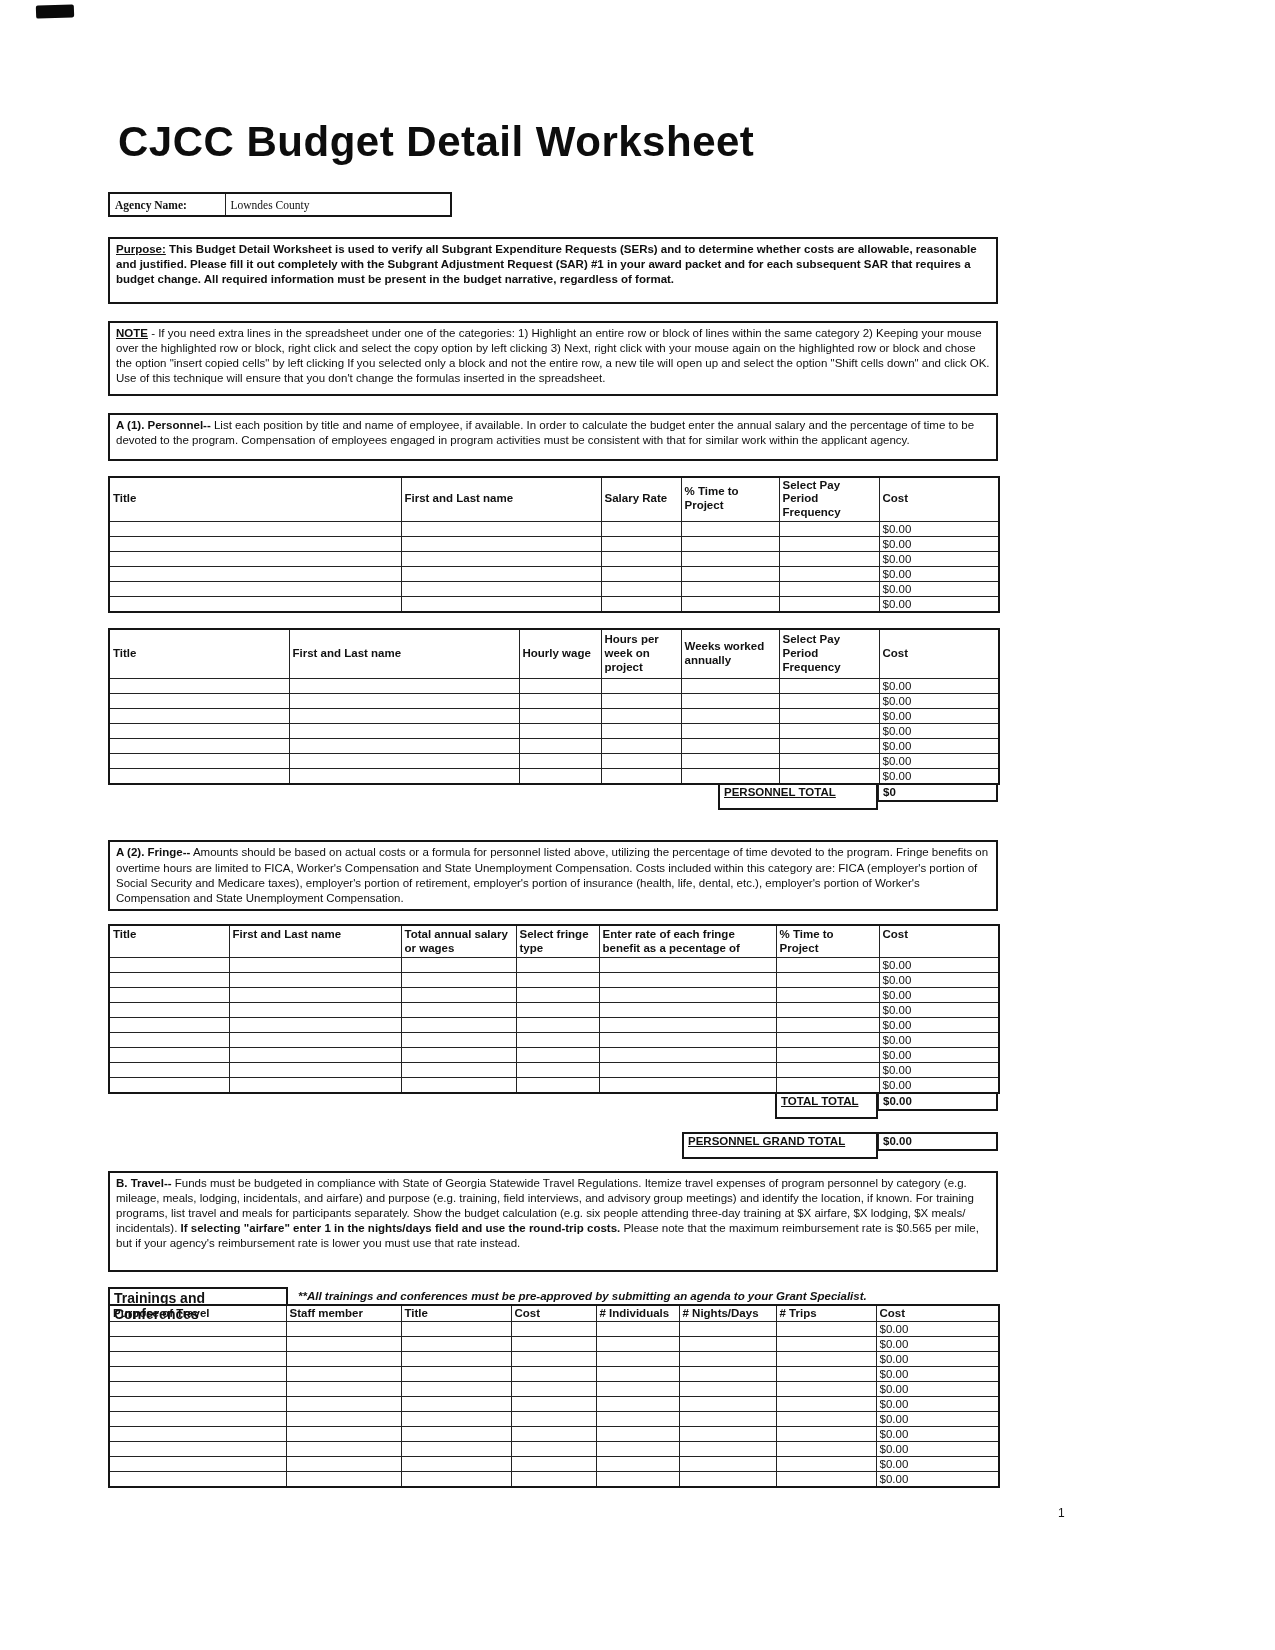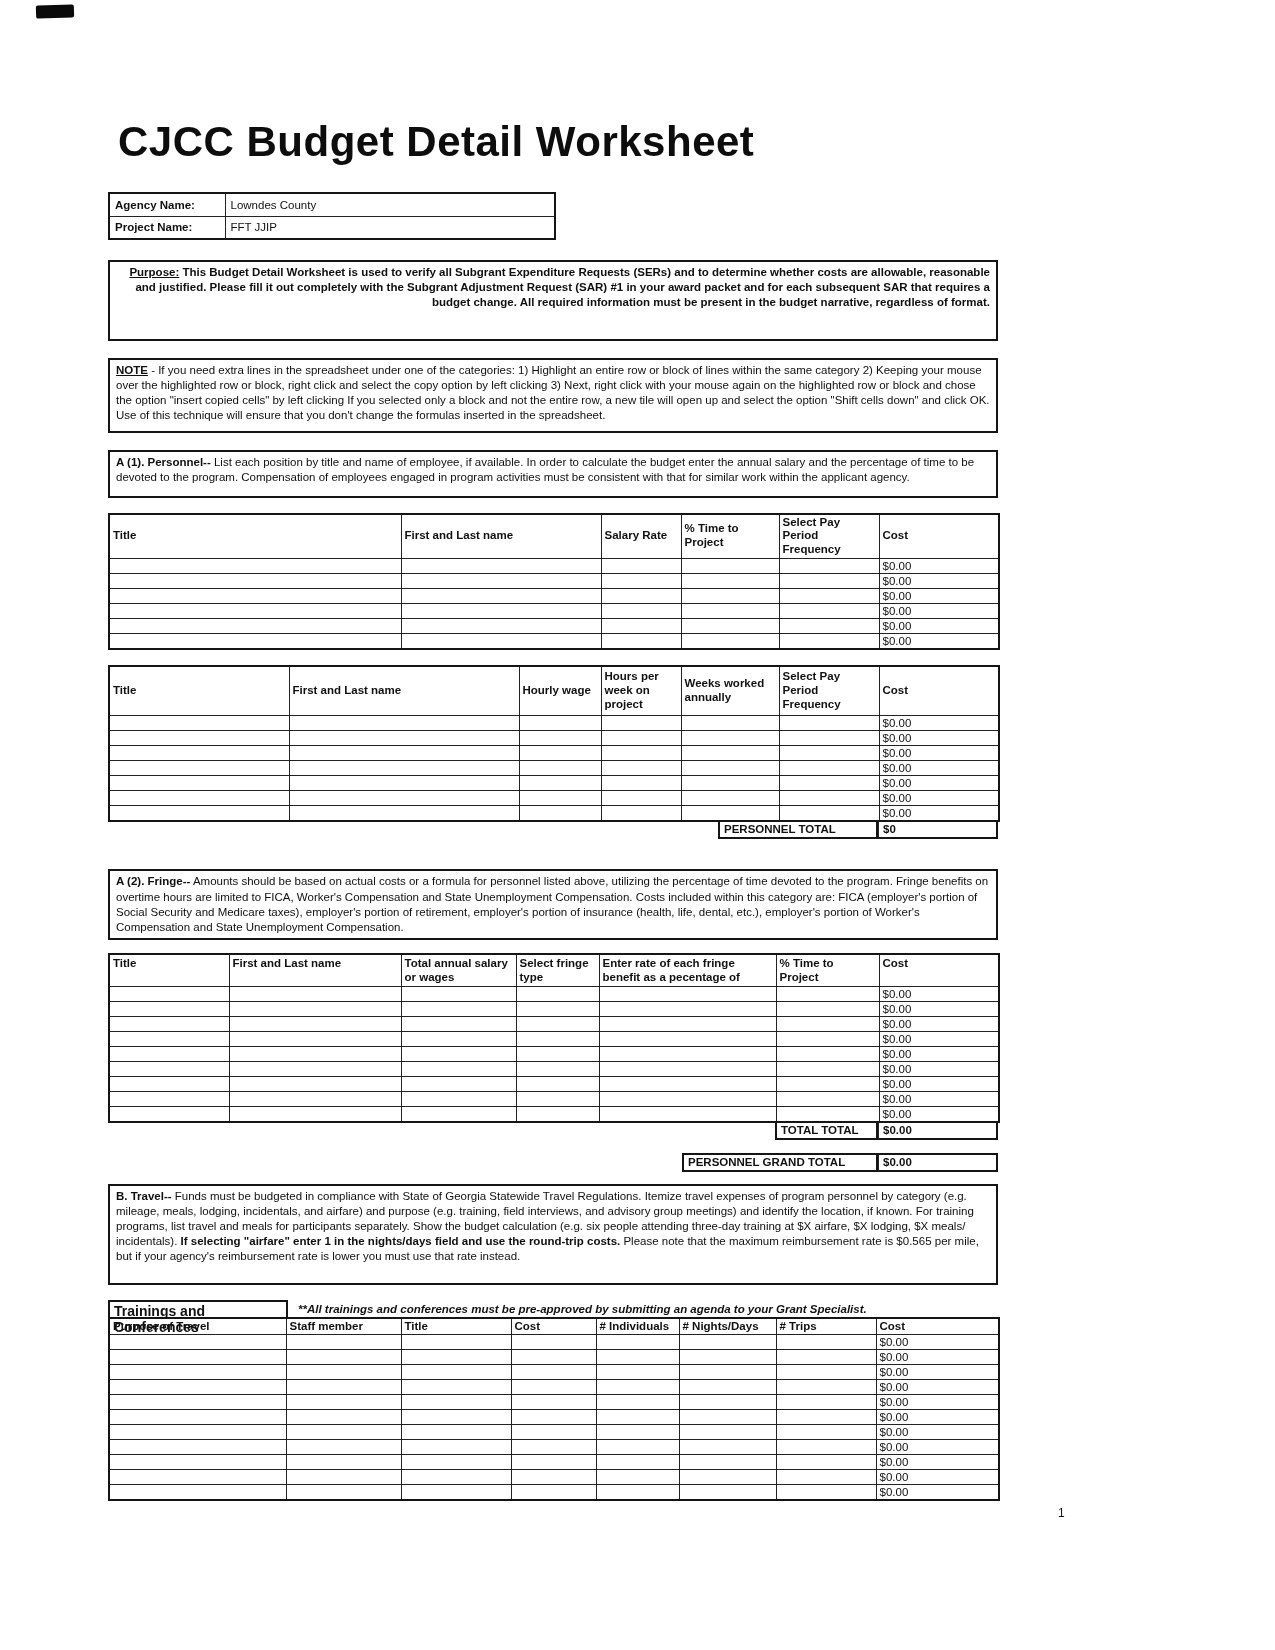--- a/index.html
+++ b/index.html
@@ -7,28 +7,28 @@
   body { font-family: "Liberation Sans", sans-serif; color: #111; }
   .page {
     position: relative; width: 1275px; height: 1650px; background: #fff;
     overflow: hidden; padding: 118px 0 0 108px;
   }
   .scan-mark { position: absolute; left: 36px; top: 5px; width: 38px; height: 13px;
     background: #0a0a0a; border-radius: 2px; transform: rotate(-2deg); }
   h1.title { font-size: 42px; font-weight: bold; letter-spacing: 0.5px; margin-left: 10px; color: #0d0d0d; }
 
   table { border-collapse: collapse; table-layout: fixed; }
-  .agency { border: 2px solid #151515; width: 448px; margin-top: 26px; }
+  .agency { border: 2px solid #151515; width: 344px; margin-top: 26px; font-family: Liberation Serif, serif; }
   .agency td { border: 1px solid #232323; font-size: 11.5px; height: 23px; padding: 1px 5px; vertical-align: middle; }
   .agency td.albl { font-weight: bold; width: 116px; }
 
   .box { border: 2px solid #151515; width: 890px; margin-top: 17px; padding: 3px 6px 8px 6px;
          font-size: 11.5px; line-height: 1.32; color: #0f0f0f; }
   .box .lead { font-weight: bold; text-decoration: underline; }
-  .box.all-bold { font-weight: bold; padding-bottom: 28px; text-align: right; }
+  .box.all-bold { font-weight: bold; padding-bottom: 14px; }
   .box .lead-nou { font-weight: bold; }
   .box.pad-a1 { padding-bottom: 10px; }
   .box.pad-trav { padding-bottom: 18px; }
   .bold-inline { font-weight: bold; }
 
   .doc-table { width: 890px; border: 2px solid #151515; margin-top: 15px; }
   .doc-table th, .doc-table td { border: 1px solid #232323; font-size: 11.5px; padding: 1px 3px;
     text-align: left; overflow: hidden; }
   .doc-table th { font-weight: bold; vertical-align: middle; line-height: 1.2; }
   .doc-table td { height: 15px; vertical-align: middle; }
@@ -53,21 +53,21 @@
 
   .t-travel th:nth-child(1){width:177px}.t-travel th:nth-child(2){width:115px}
   .t-travel th:nth-child(3){width:110px}.t-travel th:nth-child(4){width:85px}
   .t-travel th:nth-child(5){width:83px}.t-travel th:nth-child(6){width:97px}
   .t-travel th:nth-child(7){width:100px}.t-travel th:nth-child(8){width:123px}
   .t-travel th { height: 16px; }
   .t-travel { margin-top: -2px; }
 
   .total-strip { display: flex; justify-content: flex-end; width: 890px; margin-top: -2px; }
   .total-strip .tl { border: 2px solid #151515; font-weight: bold; font-size: 11.5px;
-    padding: 1px 4px; height: 19px; }
+    padding: 1px 4px; height: 27px; text-decoration: underline; }
   .total-strip .tv { border: 2px solid #151515; border-left: 1px solid #232323; font-weight: bold;
     font-size: 11.5px; padding: 1px 4px; height: 19px; }
   .w-ptl { width: 160px; } .w-ftl { width: 103px; } .w-gtl { width: 196px; } .w-val { width: 120px; }
   .grand-strip { margin-top: 13px; }
 
   .train-strip { display: flex; width: 890px; margin-top: 15px; align-items: flex-start; }
   .train-label { border: 2px solid #151515; width: 180px; font-weight: bold; font-size: 14px;
     padding: 1px 4px; height: 19px; }
   .train-note { font-size: 11.5px; font-weight: bold; font-style: italic; padding: 3px 0 0 10px; }
 
@@ -80,24 +80,20 @@
 <div class="page">
   <div class="scan-mark"></div>
 
   <h1 class="title">CJCC Budget Detail Worksheet</h1>
 
   <table class="agency">
     <tbody>
         <tr>
       <td class="albl">Agency Name:</td>
       <td>Lowndes County</td>
-    </tr>
-    <tr>
-      <td class="albl">Project Name:</td>
-      <td>FFT JJIP</td>
     </tr>
   </tbody>
     </table>
 
   <div class="box all-bold" style="margin-top:20px">
     <span class="lead">Purpose:</span><span> This Budget Detail Worksheet is used to verify all Subgrant Expenditure Requests (SERs) and to determine whether costs are allowable, reasonable and justified. Please fill it out completely with the Subgrant Adjustment Request (SAR) #1 in your award packet and for each subsequent SAR that requires a budget change. All required information must be present in the budget narrative, regardless of format.</span>
   </div>
 
   <div class="box">
     <span class="lead">NOTE</span><span> - If you need extra lines in the spreadsheet under one of the categories: 1) Highlight an entire row or block of lines within the same category  2) Keeping your mouse over the highlighted row or block, right click and select the copy option by left clicking 3) Next, right click with your mouse again on the highlighted row or block and chose the option "insert copied cells" by left clicking  If you selected only a block and not the entire row, a new tile will open up and select the option "Shift cells down" and click OK.  Use of this technique will ensure that you don't change the formulas inserted in the spreadsheet.</span>

